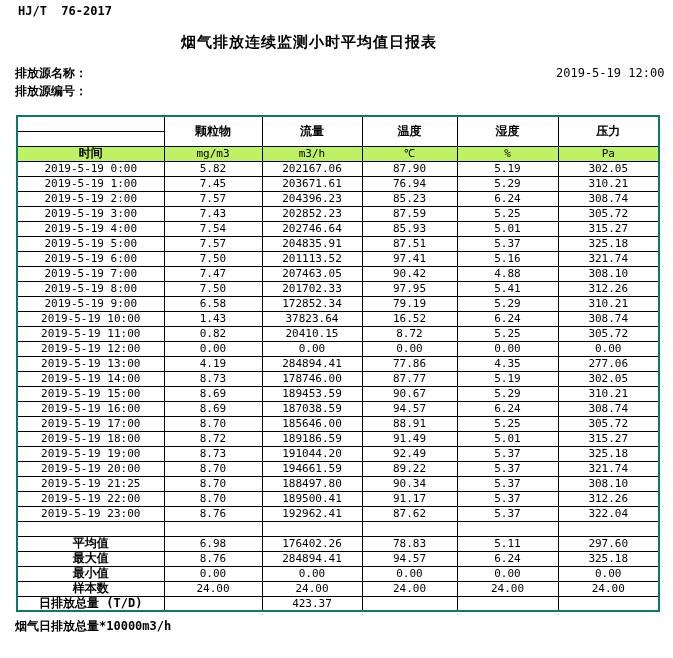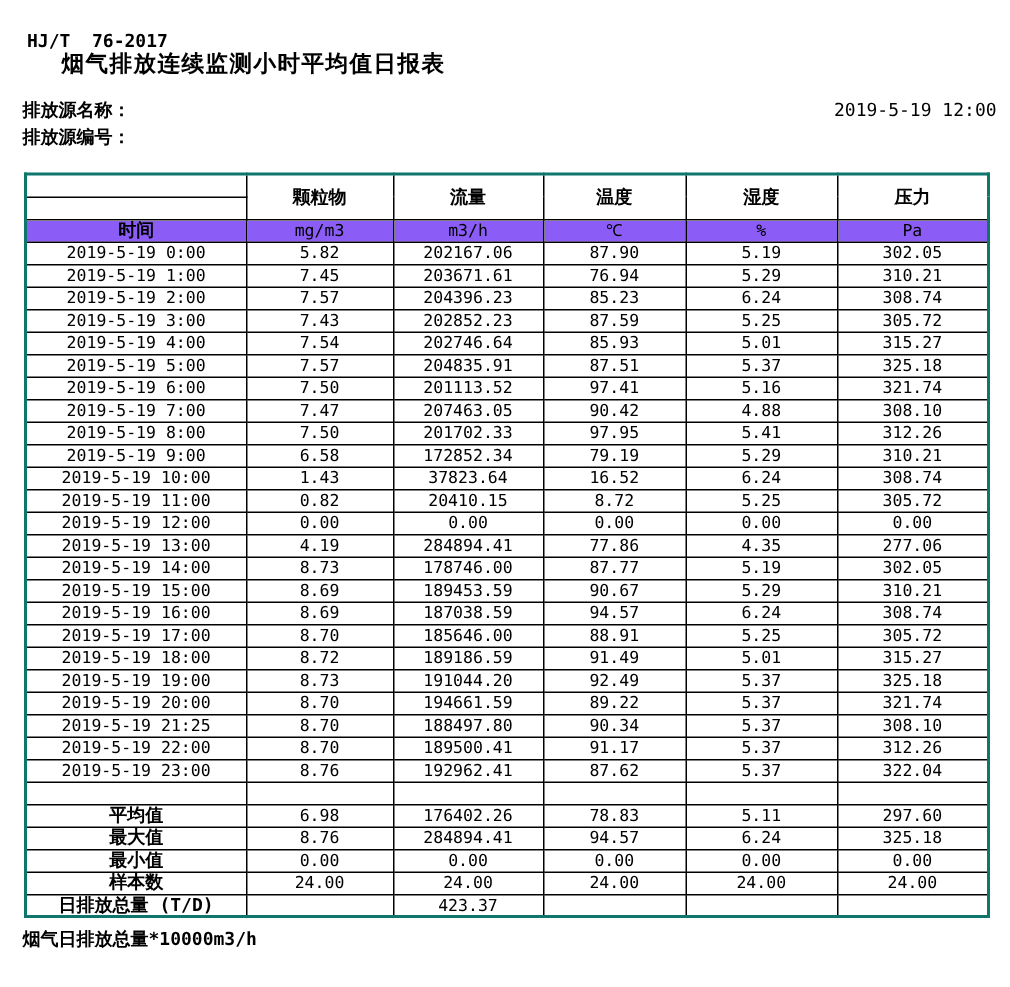--- a/index.html
+++ b/index.html
@@ -8,28 +8,27 @@
     width: 673px;
     height: 658px;
     background: #ffffff;
     color: #000000;
     font-family: "DejaVu Sans Mono", "Liberation Sans", monospace;
     overflow: hidden;
   }
   .page { position: relative; width: 673px; height: 658px; }
 
   .std-no {
-    position: absolute; left: 18px; top: 20px;
+    position: absolute; left: 18px; top: 4px;
     font-size: 12px; font-weight: bold; white-space: pre;
   }
   .title {
     position: absolute; left: 0; top: 33px; width: 618px;
-    font-size: 15px; font-weight: bold;
+    text-align: center; font-size: 15px; font-weight: bold;
     letter-spacing: 1px;
-    margin-left: 41px;
   }
   .info-block { position: absolute; left: 15px; top: 64px; }
   .info-line { font-size: 12px; font-weight: bold; line-height: 18px; text-align: right; }
   .report-datetime {
     position: absolute; left: 556px; top: 66px;
     font-size: 12px; font-weight: normal; white-space: pre;
   }
 
   table.report {
     position: absolute; left: 16px; top: 115px;
@@ -43,21 +42,21 @@
     height: 15px;
     padding: 0 2px;
     text-align: center;
     vertical-align: middle;
     font-size: 11px;
     line-height: 13px;
     overflow: hidden;
     white-space: nowrap;
   }
   table.report td.measure-label { font-size: 12px; font-weight: bold; }
-  table.report tr.unit-row td { background: #8b5cf6; margin-top: 31px; }
+  table.report tr.unit-row td { background: #bef264; margin-top: 31px; }
   table.report td.time-header-label { font-size: 12px; font-weight: bold; }
   table.report td.summary-label { font-size: 12px; font-weight: bold; }
   table.report tr.spacer-row td { height: 15px; }
 
   .footer-note {
     position: absolute; left: 15px; top: 618px;
     font-size: 12px; font-weight: bold;
   }
   .signature-line { position: absolute; left: 0; top: 637px; width: 673px; height: 20px; }
   .signature-line span { position: absolute; font-size: 12px; font-weight: bold; white-space: pre; }

